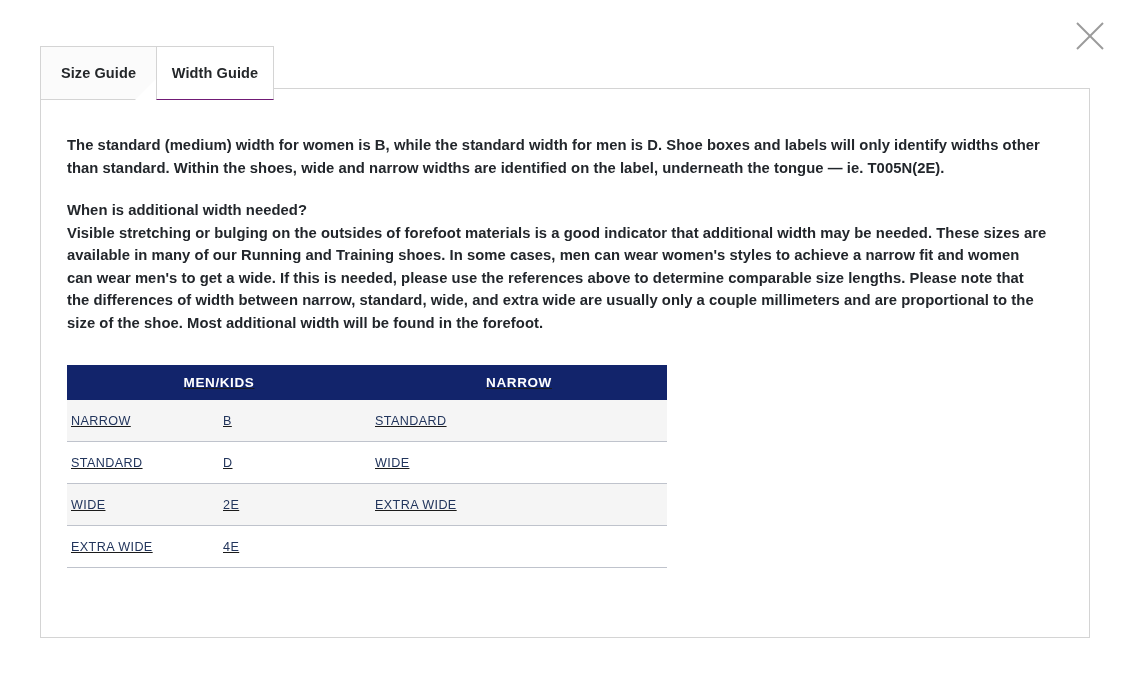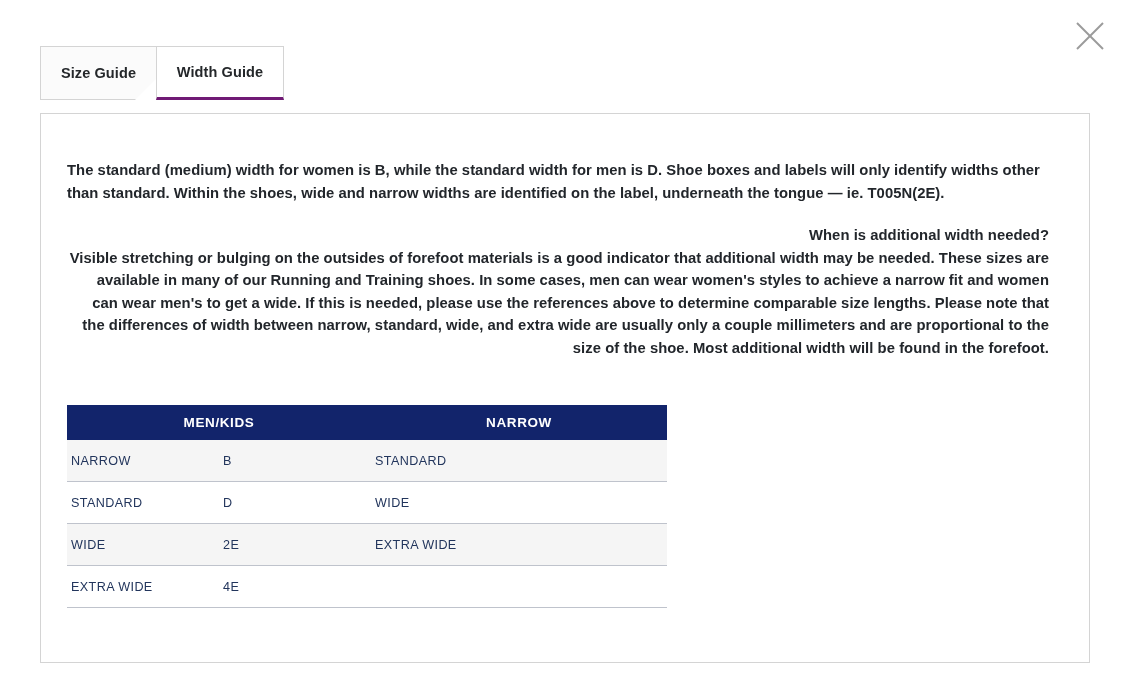--- a/index.html
+++ b/index.html
@@ -68,31 +68,31 @@
     position: absolute;
     right: -1px;
     bottom: -1px;
     width: 0;
     height: 0;
     border-style: solid;
     border-width: 0 0 22px 22px;
     border-color: transparent transparent #ffffff transparent;
   }
   .tab.active {
-    width: 128px;
-    border-bottom: 3px solid #701a75;
+    width: 118px;
+    border-bottom: 1px solid #701a75;
     margin-left: -1px;
     z-index: 2;
   }
 
   
   .panel {
     position: absolute;
     left: 40px;
-    top: 113px;
+    top: 88px;
     width: 1050px;
     height: 550px;
     box-sizing: border-box;
     border: 1px solid #d4d4d4;
     background: #ffffff;
   }
 
   .content {
     padding: 45px 26px 0 26px;
   }
@@ -111,24 +111,25 @@
   .subhead {
     font-size: 14.8px;
     line-height: 22.5px;
     font-weight: 700;
     color: #22262b;
     margin: 0;
   }
 
   
   table.width-table {
-    margin-top: 46px;
+    margin-top: 31px;
     border-collapse: collapse;
     width: 600px;
     table-layout: fixed;
+    text-decoration: underline;
   }
   table.width-table thead th {
     background: #12246b;
     color: #ffffff;
     font-size: 13.5px;
     font-weight: 700;
     letter-spacing: 0.6px;
     height: 35px;
     text-align: center;
     padding: 0;
@@ -170,21 +171,21 @@
   <div class="tab active">
     <span>Width Guide</span>
   </div>
 </div>
 
 <div class="panel">
   <div class="content">
 
     <p class="para">The standard (medium) width for women is B, while the standard width for men is D. Shoe boxes and labels will only identify widths other than standard. Within the shoes, wide and narrow widths are identified on the label, underneath the tongue — ie. T005N(2E).</p>
 
-    <p class="para" style="margin-top:20px;text-align:right;">
+    <p class="para" style="margin-top:20px;">
       <span class="subhead">When is additional width needed?</span><br>
       <span>Visible stretching or bulging on the outsides of forefoot materials is a good indicator that additional width may be needed. These sizes are available in many of our Running and Training shoes. In some cases, men can wear women's styles to achieve a narrow fit and women can wear men's to get a wide. If this is needed, please use the references above to determine comparable size lengths. Please note that the differences of width between narrow, standard, wide, and extra wide are usually only a couple millimeters and are proportional to the size of the shoe. Most additional width will be found in the forefoot.</span>
     </p>
 
     <table class="width-table">
       <thead>
         <tr>
           <th class="col-a" colspan="2">MEN/KIDS</th>
           <th class="col-c">NARROW</th>
         </tr>

